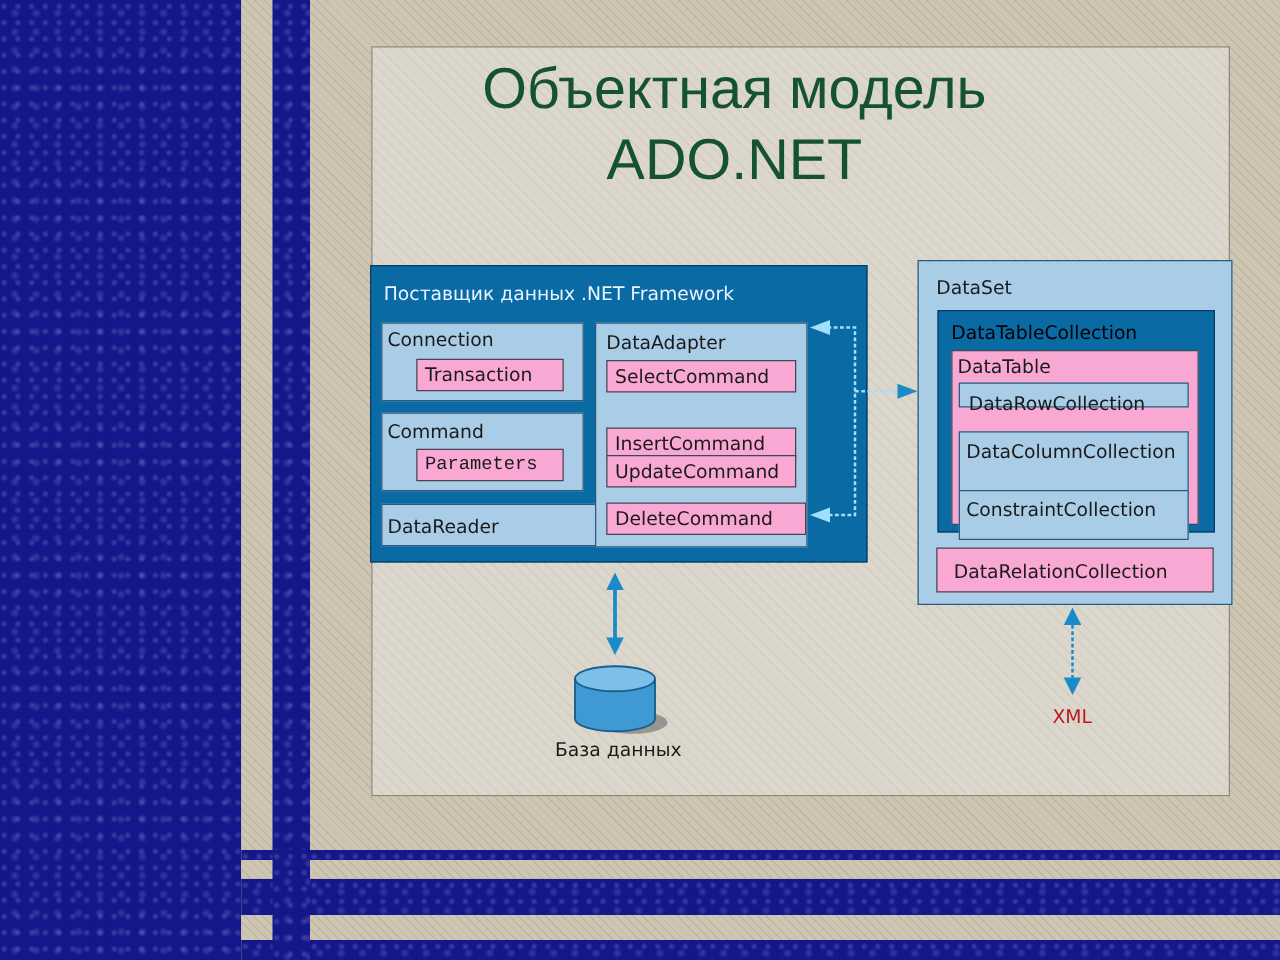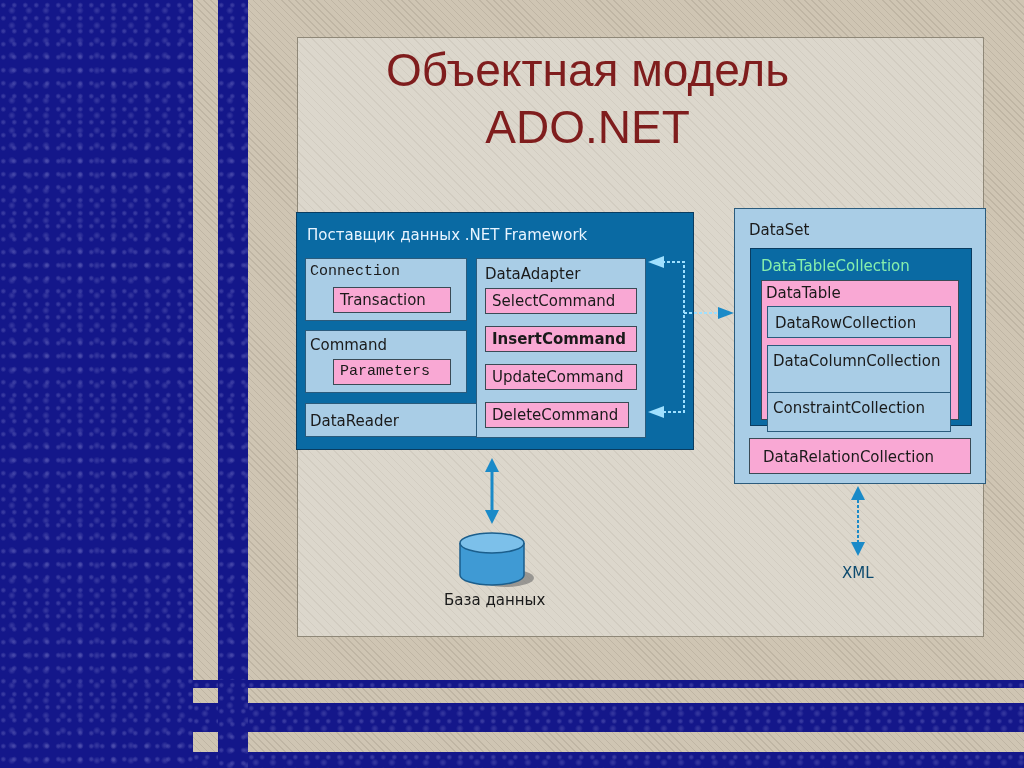--- a/index.html
+++ b/index.html
@@ -1,28 +1,28 @@
 <!DOCTYPE html>
 <html><head>
 <meta charset="utf-8">
 <style>
   html,body{margin:0;padding:0;}
   body{width:1024px;height:768px;position:relative;overflow:hidden;background:#c9c0b0;font-family:"DejaVu Sans",sans-serif;}
   .abs{position:absolute;}
   .navy{background:#14178a;background-image:radial-gradient(circle at 30% 40%,rgba(120,120,200,.35) 1px,transparent 3px),radial-gradient(circle at 70% 70%,rgba(120,120,200,.3) 1px,transparent 4px);background-size:11px 13px,17px 15px;}
   .tan{background:#cfc5b3;background-image:repeating-linear-gradient(45deg,rgba(120,110,95,.18) 0 1px,transparent 1px 5px);}
   .panel{background:#dcd7cc;background-image:repeating-linear-gradient(45deg,rgba(140,130,115,.12) 0 1px,transparent 1px 6px);border:1px solid #8f8878;}
-  .title{left:297px;width:581px;text-align:center;font-family:"Liberation Sans",sans-serif;font-size:46px;color:#7f1d1d;line-height:54px;}
+  .title{left:297px;width:581px;text-align:center;font-family:"Liberation Sans",sans-serif;font-size:46px;color:#14532d;line-height:54px;}
   .box{position:absolute;box-sizing:border-box;font-size:15px;color:#1a1a1a;}
   .dark{background:#0a6aa3;border:1px solid #0a3c60;}
   .light{background:#a9cde6;border:1px solid #2b5b7c;}
   .white{background:#f9a8d4;border:1px solid #3a4a55;}
   .lbl{position:absolute;white-space:nowrap;}
   .wlbl{color:#e8f4ff;}
-  .clbl{color:#86efac;}
+  .clbl{color:#000000;}
 </style>
 </head>
 <body>
 
 <div class="abs navy" style="left:0;top:0;width:193px;height:768px;"></div>
 <div class="abs tan" style="left:193px;top:0;width:831px;height:768px;"></div>
 <div class="abs navy" style="left:218px;top:0;width:30px;height:768px;"></div>
 <div class="abs navy" style="left:193px;top:680px;width:831px;height:8px;"></div>
 <div class="abs navy" style="left:193px;top:703px;width:831px;height:29px;"></div>
 <div class="abs navy" style="left:193px;top:752px;width:831px;height:16px;"></div>
@@ -32,60 +32,60 @@
 
 <div class="abs panel" style="left:297px;top:37px;width:685px;height:598px;"></div>
 
 <div class="abs title" style="top:43px;">Объектная модель</div>
 <div class="abs title" style="top:100px;">ADO.NET</div>
 
 <div class="box dark" style="left:296px;top:212px;width:398px;height:238px;">
   <span class="lbl wlbl" style="left:10px;top:13px;">Поставщик данных .NET Framework</span>
 </div>
 <div class="box light" style="left:305px;top:258px;width:162px;height:63px;">
-  <span class="lbl" style="left:4px;top:4px;font-family:Liberation Mono, monospace;">Connection</span>
+  <span class="lbl" style="left:4px;top:4px;">Connection</span>
 </div>
 <div class="box white" style="left:333px;top:287px;width:118px;height:26px;">
   <span class="lbl" style="left:6px;top:3px;">Transaction</span>
 </div>
 <div class="box light" style="left:305px;top:330px;width:162px;height:63px;">
   <span class="lbl" style="left:4px;top:5px;">Command</span>
 </div>
 <div class="box white" style="left:333px;top:359px;width:118px;height:26px;">
   <span class="lbl" style="left:6px;top:3px;font-family:Liberation Mono, monospace;">Parameters</span>
 </div>
 <div class="box light" style="left:305px;top:403px;width:195px;height:34px;">
   <span class="lbl" style="left:4px;top:8px;">DataReader</span>
 </div>
 <div class="box light" style="left:476px;top:258px;width:170px;height:180px;">
   <span class="lbl" style="left:8px;top:6px;">DataAdapter</span>
 </div>
 <div class="box white" style="left:485px;top:288px;width:152px;height:26px;">
     <span class="lbl" style="left:6px;top:3px;">SelectCommand</span>
   </div>
-<div class="box white" style="left:485px;top:326px;width:152px;height:26px;font-weight:bold;">
+<div class="box white" style="left:485px;top:342px;width:152px;height:26px;">
     <span class="lbl" style="left:6px;top:3px;">InsertCommand</span>
   </div>
 <div class="box white" style="left:485px;top:364px;width:152px;height:26px;">
     <span class="lbl" style="left:6px;top:3px;">UpdateCommand</span>
   </div>
-<div class="box white" style="left:485px;top:402px;width:144px;height:26px;">
+<div class="box white" style="left:485px;top:402px;width:160px;height:26px;">
     <span class="lbl" style="left:6px;top:3px;">DeleteCommand</span>
   </div>
 
 <div class="box light" style="left:734px;top:208px;width:252px;height:276px;">
   <span class="lbl" style="left:14px;top:12px;">DataSet</span>
 </div>
 <div class="box dark" style="left:750px;top:248px;width:222px;height:178px;">
   <span class="lbl clbl" style="left:10px;top:8px;">DataTableCollection</span>
 </div>
 <div class="box white" style="left:761px;top:280px;width:198px;height:140px;">
   <span class="lbl" style="left:4px;top:3px;">DataTable</span>
 </div>
-<div class="box light" style="left:767px;top:306px;width:184px;height:32px;">
+<div class="box light" style="left:767px;top:306px;width:184px;height:20px;">
     <span class="lbl" style="left:7px;top:7px;">DataRowCollection</span>
   </div>
 <div class="box light" style="left:767px;top:345px;width:184px;height:48px;">
     <span class="lbl" style="left:5px;top:6px;">DataColumnCollection</span>
   </div>
 <div class="box light" style="left:767px;top:392px;width:184px;height:40px;">
     <span class="lbl" style="left:5px;top:6px;">ConstraintCollection</span>
   </div>
 <div class="box white" style="left:749px;top:438px;width:222px;height:36px;">
   <span class="lbl" style="left:13px;top:9px;">DataRelationCollection</span>
@@ -110,13 +110,13 @@
     <polygon points="858,556 851,542 865,542" fill="#1a8ac8"></polygon>
   </g>
   <g>
     <ellipse cx="506" cy="578" rx="28" ry="9" fill="#6b6b6b" opacity=".6"></ellipse>
     <path d="M460 543 V575 A32 10 0 0 0 524 575 V543" fill="#3f9ad4" stroke="#1b5e8c" stroke-width="1.5"></path>
     <ellipse cx="492" cy="543" rx="32" ry="10" fill="#7cc0ea" stroke="#1b5e8c" stroke-width="1.5"></ellipse>
   </g>
 </svg>
 
 <span class="lbl" style="left:444px;top:591px;font-size:15px;color:#1a1a1a;">База данных</span>
-<span class="lbl" style="left:842px;top:564px;font-size:15px;color:#0c4a6e;">XML</span>
+<span class="lbl" style="left:842px;top:564px;font-size:15px;color:#b91c1c;">XML</span>
 
 </body></html>

